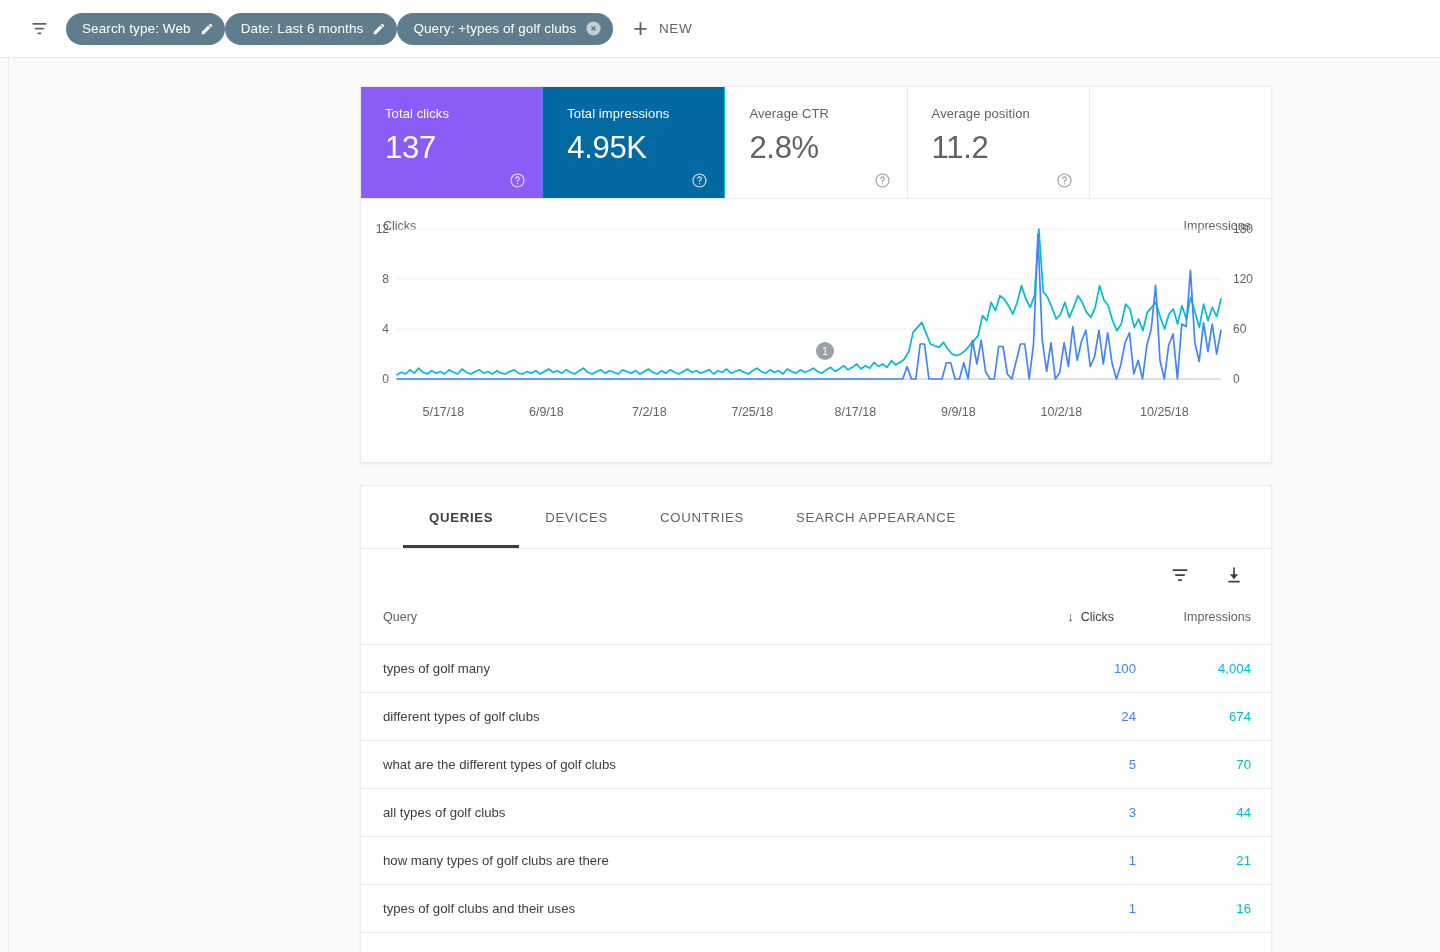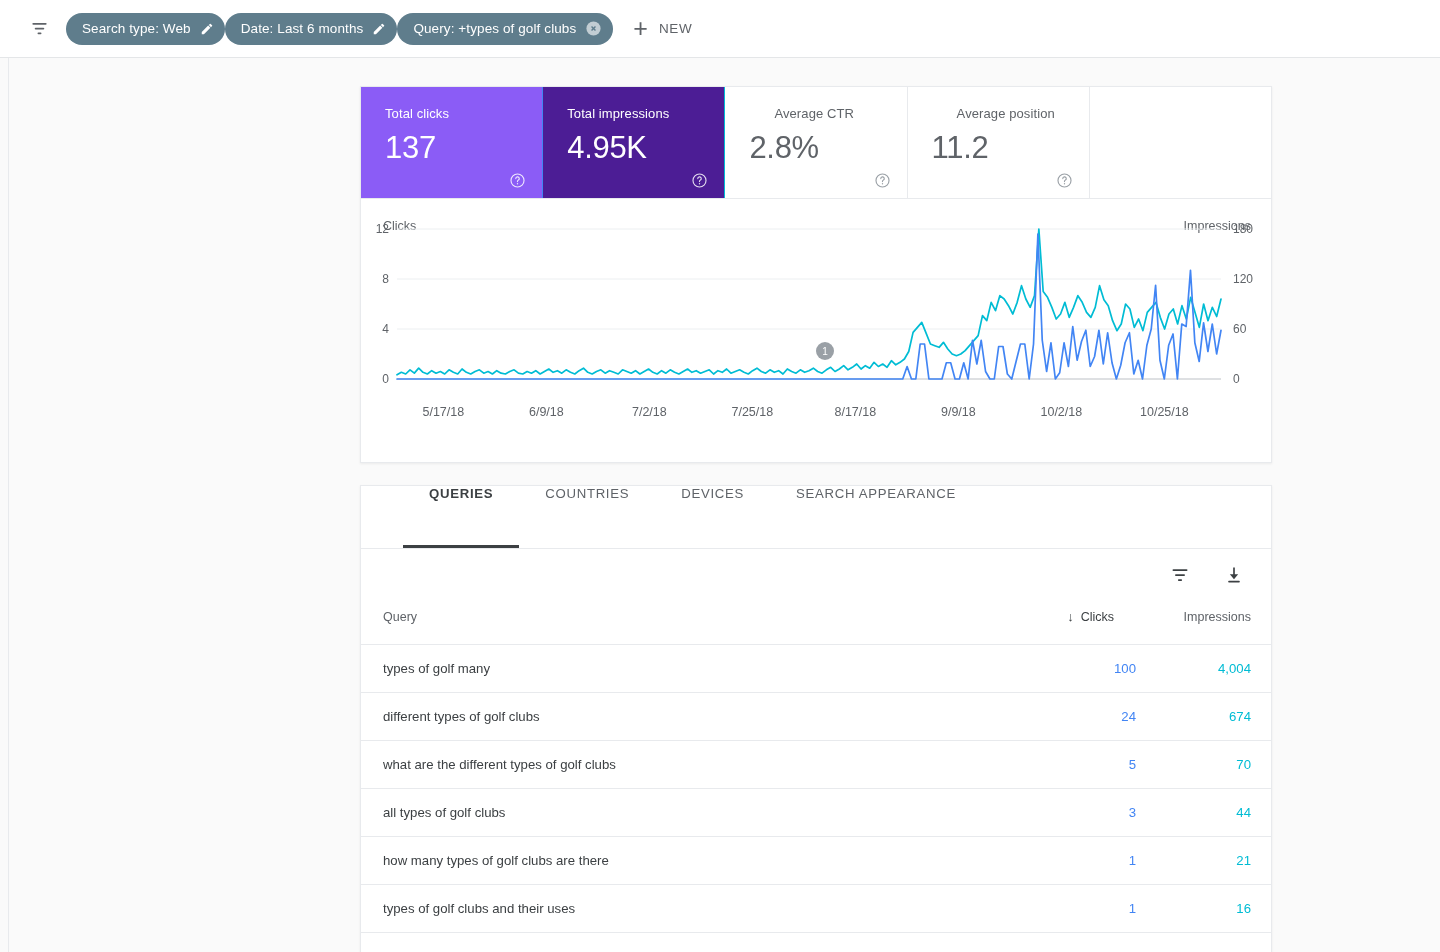--- a/index.html
+++ b/index.html
@@ -77,23 +77,23 @@
     padding: 19px 0 0 24px;
     border-right: 1px solid #e8eaed;
     cursor: pointer;
   }
   .metric:last-child { border-right: none; }
   .metric .m-label { font-size: 13px; letter-spacing: .1px; }
   .metric .m-value { font-size: 31px; font-weight: 400; margin-top: 9px; letter-spacing: -.3px; }
   .metric .help { position: absolute; right: 16px; bottom: 9px; width: 17px; height: 17px; cursor: pointer; }
   .metric.sel-blue { background: #8b5cf6; border-right-color: #4285f4; }
   .metric.sel-blue .m-label, .metric.sel-blue .m-value { color: #fff; }
-  .metric.sel-teal { background: #4c1d95; border-right-color: #00bcd4; }
+  .metric.sel-teal { background: #0369a1; border-right-color: #00bcd4; }
   .metric.sel-teal .m-label, .metric.sel-teal .m-value { color: #fff; }
-  .metric.plain .m-label { color: #5f6368; margin-left: 25px; }
+  .metric.plain .m-label { color: #5f6368; }
   .metric.plain .m-value { color: #5f6368; font-weight: 300; }
   .metric.empty { cursor: default; }
 
   
   .plotwrap { position: relative; width: 100%; height: 264px; }
   .axis-title { position: absolute; font-size: 12.5px; color: #5f6368; top: 20px; }
   .axis-title.left { left: 22px; }
   .axis-title.right { right: 20px; }
   .plotsvg { position: absolute; left: 0; top: 0; }
   .ann-badge {
@@ -108,21 +108,21 @@
   .tablecard {
     position: absolute; left: 351px; top: 427px;
     width: 912px; height: 520px;
     background: #fff;
     border: 1px solid #e8eaed;
     box-shadow: 0 1px 2px rgba(60,64,67,.08);
     overflow: hidden;
   }
   .tabs { display: flex; height: 63px; border-bottom: 1px solid #e8eaed; padding-left: 42px; }
   .tab {
-    position: relative; display: flex; align-items: flex-start;
+    position: relative; display: flex; align-items: center;
     padding: 0 26px;
     font-size: 13.2px; letter-spacing: .7px;
     color: #5f6368; cursor: pointer; white-space: nowrap;
   }
   .tab.active { color: #3c4043; font-weight: 600; }
   .tab.active::after {
     content: ""; position: absolute; left: 0; right: 0; bottom: 0; height: 3px; background: #3c4043;
   }
 
   .tbl-tools { height: 52px; display: flex; align-items: center; justify-content: flex-end; padding-right: 26px; gap: 32px; }
@@ -281,24 +281,24 @@
       <div class="ann-badge">1</div>
     </div>
   </div>
 
   <div class="tablecard">
     <div class="tabs" id="tabs">
         <div class="tab active">
           <span>QUERIES</span>
         </div>
         <div class="tab">
-          <span>COUNTRIES</span>
+          <span>DEVICES</span>
         </div>
         <div class="tab">
-          <span>DEVICES</span>
+          <span>COUNTRIES</span>
         </div>
         <div class="tab">
           <span>SEARCH APPEARANCE</span>
         </div>
       </div>
 
     <div class="tbl-tools">
       <span class="tool">
         <svg width="20" height="20" viewBox="0 0 24 24" fill="#3c4043">
           <rect x="3" y="5" width="18" height="2.2" rx="1.1"></rect>

